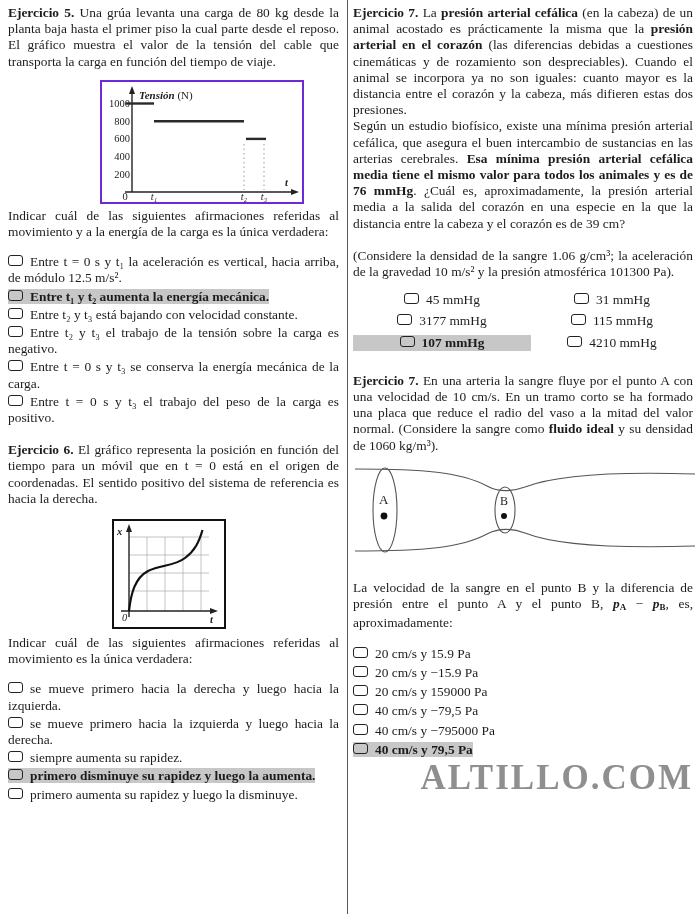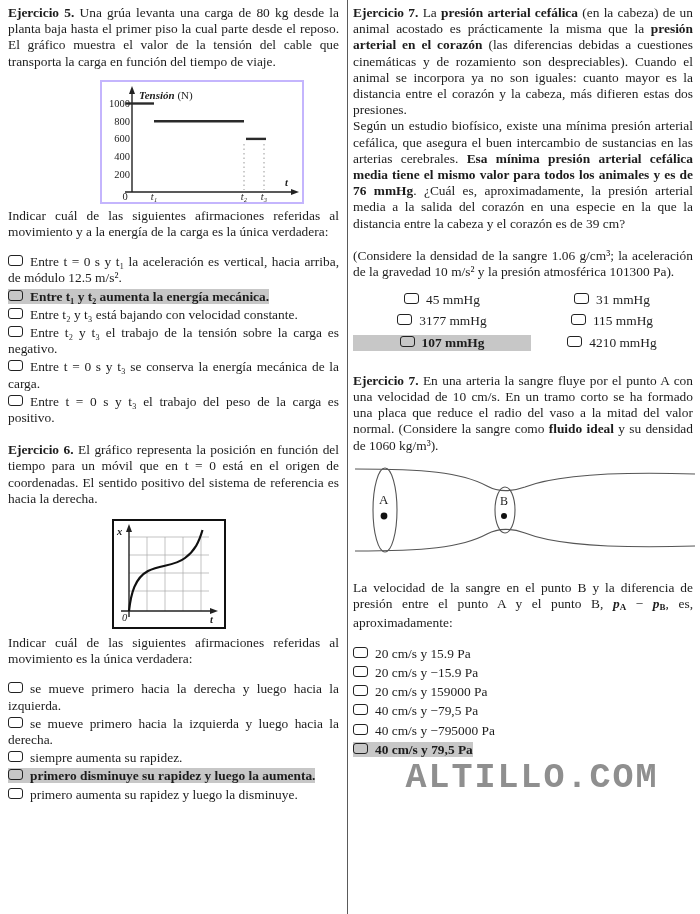--- a/index.html
+++ b/index.html
@@ -12,36 +12,36 @@
   .divider{position:absolute;left:347px;top:0;width:1px;height:914px;background:#5a5a5a;}
   p{margin:0;}
   .rb{font-weight:bold;margin-top:48px;}
   .ri{font-style:italic;}
   .rsub{font-size:9px;vertical-align:-2px;}  .gap14{height:14px;}  .gap16{height:16px;}  .gap22{height:22px;}
   .opt{margin:0 0 2px 0;}
   .opt8{margin:0 0 3px 0;}
   .optline.hl{background:#c7c7c7;font-weight:bold;}
   .cb{display:inline-block;width:13px;height:9px;border:1.3px solid #222;border-radius:3px;
       margin-right:7px;vertical-align:0px;}
-  .fig1{margin:10px 17px 4px 92px;width:200px;border:2px solid #c4b5fd;text-decoration:underline;}
+  .fig1{margin:10px 17px 4px 92px;width:200px;border:2px solid #6d28d9;text-decoration:underline;}
   .fig2{margin:12px 0 6px 104px;width:110px;border:2px solid #111;}
   .fig1 svg,.fig2 svg{display:block;}
   .ax{stroke:#222;stroke-width:1.4;}
   .seg{stroke:#2a2a2a;stroke-width:2.4;}
   .tick{font-size:10.5px;fill:#1c1c1c;}
   .glab{font-size:11px;fill:#1c1c1c;}
   .bi{font-weight:bold;font-style:italic;}
   .gridln{stroke:#a9a9a9;stroke-width:0.7;}
   .curve{stroke:#111;stroke-width:2.2;fill:none;}
   .dots{stroke:#999;stroke-width:1;stroke-dasharray:1.5,3;}
   .tube{stroke:#555;stroke-width:1.1;fill:none;}
   .artery{margin:6px 0 0 0;}
   .optgrid{display:grid;grid-template-columns:178px 1fr;row-gap:5px;margin-top:12px;text-align:center;}
-  .watermark{font-family:Liberation Mono, monospace;font-weight:bold;
-             font-size:35px;color:#8f8f8f;letter-spacing:2px;margin:12px 0 0 18px;text-align:center;}
+  .watermark{font-family:Liberation Serif, serif;font-weight:bold;
+             font-size:35px;color:#8f8f8f;letter-spacing:2px;margin:12px 0 0 18px;text-align:right;}
 </style>
 </head>
 <body>
 
 <div class="page">
   <div class="divider"></div>
 
   <div class="col col-left">
     <p><span class="rb">Ejercicio 5.</span><span> Una grúa levanta una carga de 80 kg desde la planta baja hasta el primer piso la cual parte desde el reposo. El gráfico muestra el valor de la tensión del cable que transporta la carga en función del tiempo de viaje.</span></p>
 

